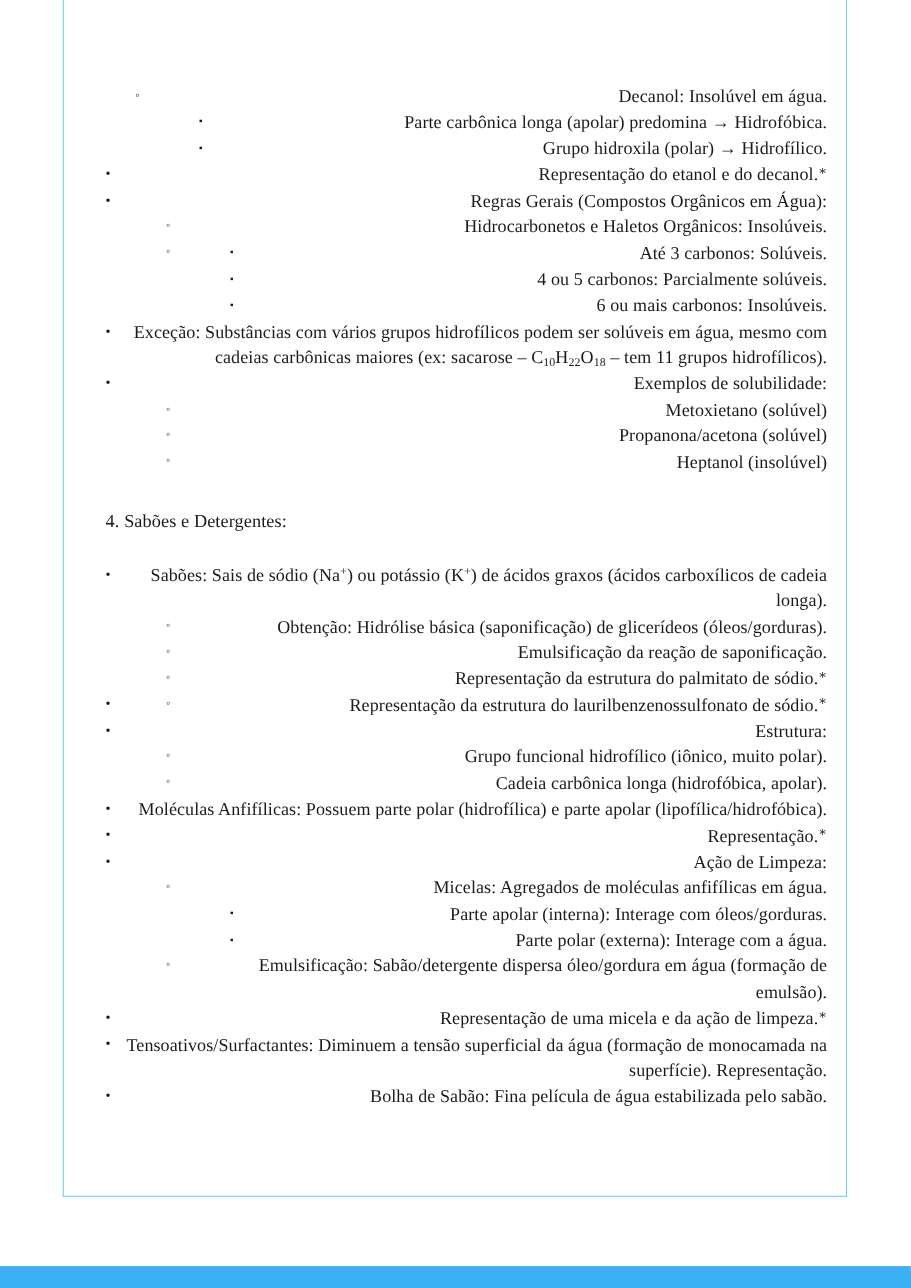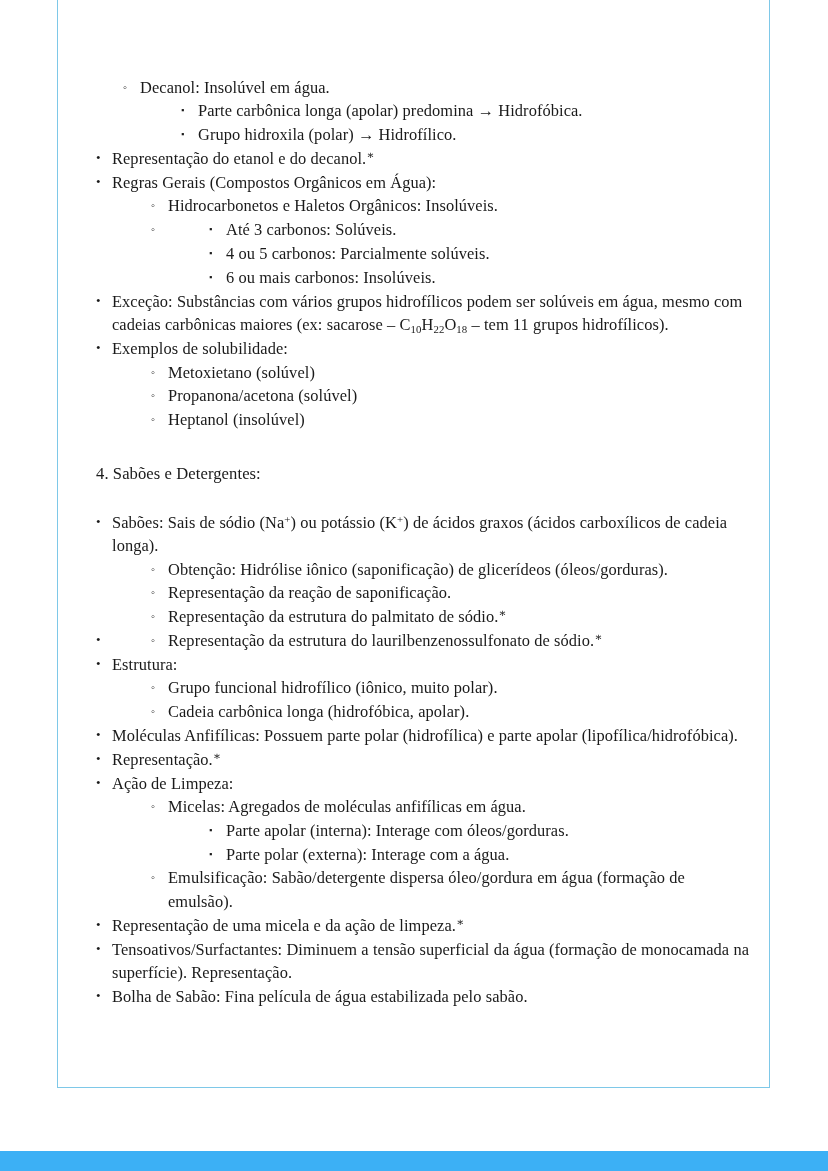--- a/index.html
+++ b/index.html
@@ -93,20 +93,21 @@
     position: absolute;
     left: 9px;
     top: 0;
     font-size: 9px;
     line-height: 2.45;
     color: #1a1a1a;
   }
 
   .item-text {
     display: block;
+    text-align: right;
   }
 
   
   .section-heading {
     font-weight: normal;
     font-size: 16.6px;
     line-height: 1.4;
     margin: 30px 0 26px 0;
     padding-left: 12px;
     letter-spacing: 0.005em;
@@ -217,25 +218,25 @@
           </li>
         </ul>
         <div class="section-heading">4. Sabões e Detergentes:</div>
         <ul class="lvl l1">
           <li class="item">
             <span class="bullet">•</span>
             <span class="item-text">Sabões: Sais de sódio (Na<sup>+</sup>) ou potássio (K<sup>+</sup>) de ácidos graxos (ácidos carboxílicos de cadeia longa).</span>
             <ul class="lvl l2">
               <li class="item">
                 <span class="bullet">◦</span>
-                <span class="item-text">Obtenção: Hidrólise iônico (saponificação) de glicerídeos (óleos/gorduras).</span>
-              </li>
-              <li class="item">
-                <span class="bullet">◦</span>
-                <span class="item-text">Representação da reação de saponificação.</span>
+                <span class="item-text">Obtenção: Hidrólise básica (saponificação) de glicerídeos (óleos/gorduras).</span>
+              </li>
+              <li class="item">
+                <span class="bullet">◦</span>
+                <span class="item-text">Emulsificação da reação de saponificação.</span>
               </li>
               <li class="item">
                 <span class="bullet">◦</span>
                 <span class="item-text">Representação da estrutura do palmitato de sódio.<span class="star">∗</span></span>
               </li>
             </ul>
           </li>
           <li class="item">
             <span class="bullet">•</span>
             <ul class="lvl l2">

